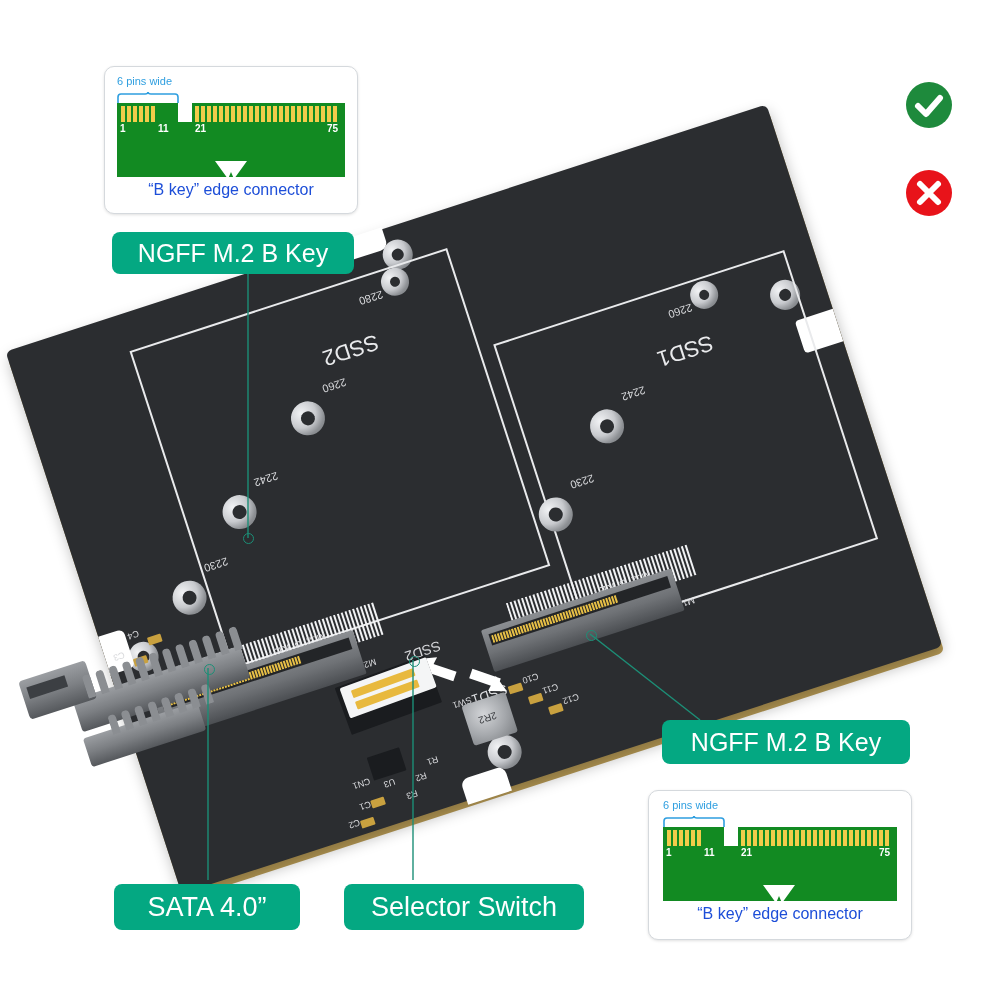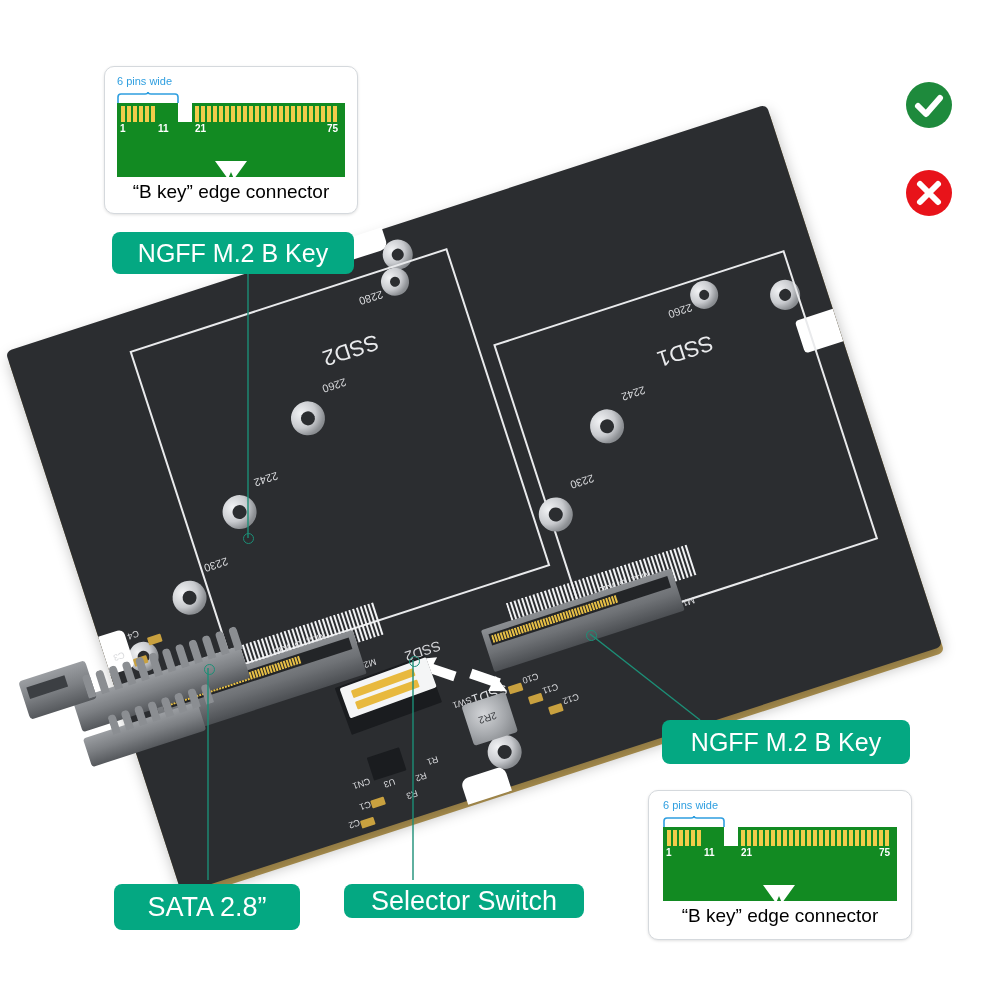--- a/index.html
+++ b/index.html
@@ -19,22 +19,22 @@
     position:absolute;color:#2f9fe0;font-size:11px;white-space:nowrap;
     font-family:"Liberation Sans",sans-serif;
   }
   .brace{position:absolute;}
   .pcb-green{position:absolute;background:#128a22;}
   .pcb-notch{position:absolute;background:#ffffff;}
   .pad-row{position:absolute;display:flex;gap:2px;background:#128a22;}
   .pad{background:#f3cc4a;width:4px;height:100%;}
   .pinnum{position:absolute;color:#ffffff;font-size:10px;font-weight:bold;}
   .conn-caption{
-    position:absolute;width:100%;text-align:center;color:#000000;
-    font-size:19px;white-space:nowrap;
+    position:absolute;width:100%;text-align:center;color:#1d4ed8;
+    font-size:16px;white-space:nowrap;
   }
   .vnotch{position:absolute;}
 
   
   .sata-logo{position:absolute;background:#c00057;border-radius:2px;overflow:hidden;}
   .sata-top{position:absolute;left:0;top:0;width:100%;height:47%;
     color:#fff;font-weight:bold;text-align:center;letter-spacing:1px;}
   .sata-bottom{position:absolute;left:2px;right:2px;bottom:2px;height:49%;
     background:#ffffff;overflow:hidden;}
   .sata-ata{position:absolute;width:100%;text-align:center;color:#0b4ea2;
@@ -586,20 +586,20 @@
 
   <div class="callout" style="left:112px;top:232px;width:242px;height:42px;font-size:25px;">
     <span>NGFF M.2 B Key</span>
   </div>
 
   <div class="callout" style="left:662px;top:720px;width:248px;height:44px;font-size:25px;">
     <span>NGFF M.2 B Key</span>
   </div>
 
   <div class="callout" style="left:114px;top:884px;width:186px;height:46px;font-size:27px;">
-    <span>SATA  2.8”</span>
-  </div>
-
-  <div class="callout" style="left:344px;top:884px;width:240px;height:34px;font-size:27px;">
+    <span>SATA  4.0”</span>
+  </div>
+
+  <div class="callout" style="left:344px;top:884px;width:240px;height:46px;font-size:27px;">
     <span>Selector Switch</span>
   </div>
 
 </div>
 
 </body></html>

